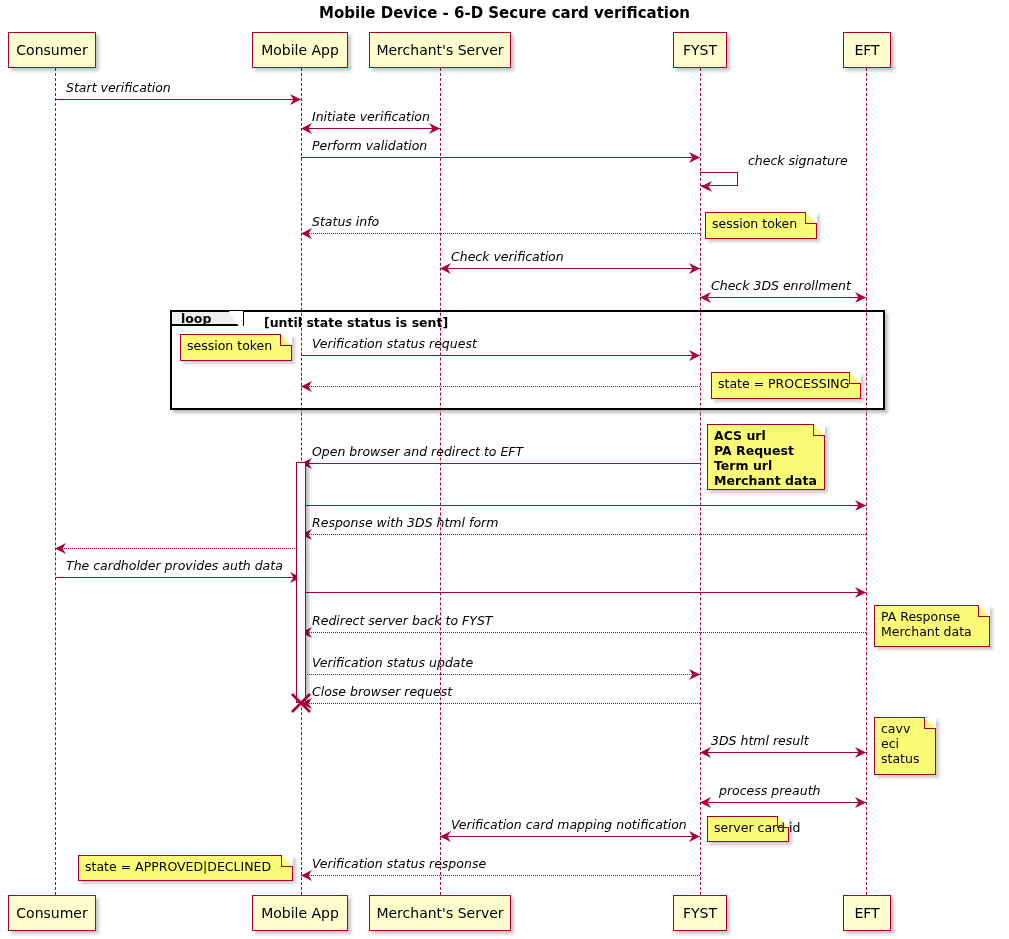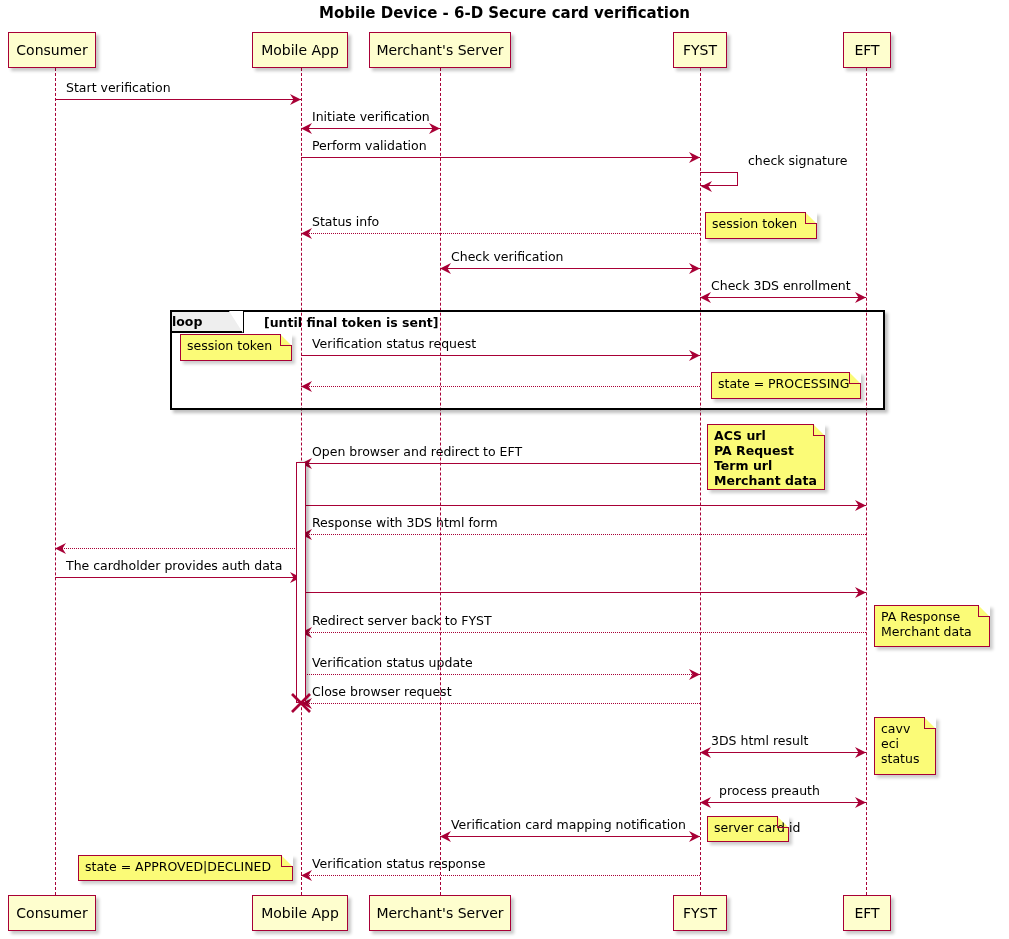--- a/index.html
+++ b/index.html
@@ -35,20 +35,21 @@
   .solid .line{border-top:1.4px solid #A80036;}
   .dotted .line{border-top:1.4px dotted #A80036;}
 
   
   .head{position:absolute;top:-5px;width:10px;height:11px;}
   .head svg{display:block;}
 
   .label{
     position:absolute;font-size:12.5px;color:#000;white-space:nowrap;
     line-height:1;
+    font-style:italic;
   }
 
   
   .selfmsg{position:absolute;box-sizing:border-box;
     border:1.4px solid #A80036;border-left:none;}
 
   
   .note{
     position:absolute;box-sizing:border-box;
     background:#FBFB77;border:1.3px solid #A80036;
@@ -76,24 +77,24 @@
   
   .destroy{position:absolute;width:22px;height:22px;}
 
   
   .group{
     position:absolute;box-sizing:border-box;
     border:2px solid #000000;background:transparent;
     box-shadow:3px 3px 3px rgba(0,0,0,0.25);
   }
   .group-tab{
-    position:absolute;box-sizing:border-box;height:21px;
+    position:absolute;box-sizing:border-box;height:14px;
     background:#EEEEEE;border-right:2px solid #000;border-bottom:2px solid #000;
     font-size:12.5px;font-weight:bold;color:#000;
-    display:flex;align-items:center;padding-right:20px;
+    display:flex;align-items:center;padding-left:9px;padding-right:20px;
     white-space:nowrap;
   }
   .group-tab .slant{
     position:absolute;right:-1px;top:-1px;width:0;height:0;
     border-bottom:22px solid transparent;border-right:14px solid #fff;
   }
   .group-cond{
     position:absolute;font-size:12.5px;font-weight:bold;color:#000;
     white-space:nowrap;line-height:1;
   }
@@ -108,21 +109,21 @@
   <div id="layer-lifelines">
       <div class="lifeline" style="left: 54.5px; top: 68px; height: 827px;"></div>
       <div class="lifeline" style="left: 300.5px; top: 68px; height: 827px;"></div>
       <div class="lifeline" style="left: 439.5px; top: 68px; height: 827px;"></div>
       <div class="lifeline" style="left: 699.5px; top: 68px; height: 827px;"></div>
       <div class="lifeline" style="left: 865.5px; top: 68px; height: 827px;"></div>
     </div>
   <div id="layer-groups">
       <div class="group" style="left: 170px; top: 310px; width: 715px; height: 100px;"></div>
       <div class="group-tab" style="left: 172px; top: 312px; width: 72px;">loop<span class="slant"></span></div>
-      <div class="group-cond" style="left: 264px; top: 317px;">[until final token is sent]</div>
+      <div class="group-cond" style="left: 264px; top: 317px;">[until state status is sent]</div>
     </div>
   <div id="layer-messages">
       <div class="msg solid" style="left: 55px; top: 99px; width: 246px;">
         <div class="line"></div>
       </div>
       <div class="head" style="left: 290px; top: 93.5px;">
         <svg width="11" height="11" viewBox="0 0 11 11">
           <path d="M0,0 L11,5.5 L0,11 L3.5,5.5 Z" fill="#A80036"></path>
         </svg>
       </div>

